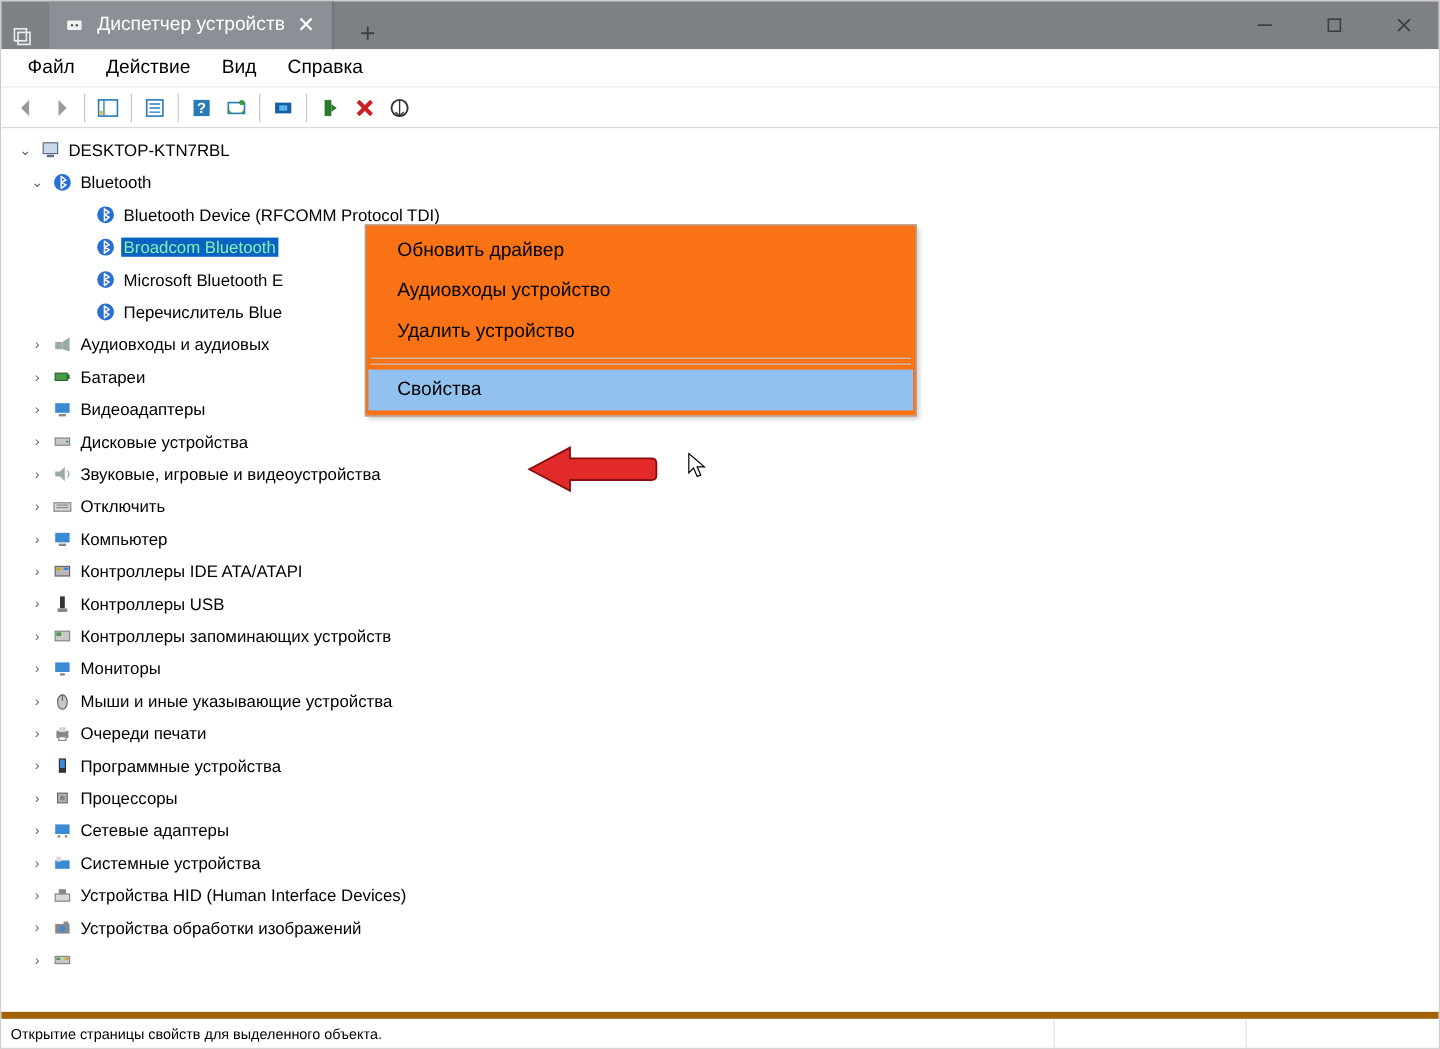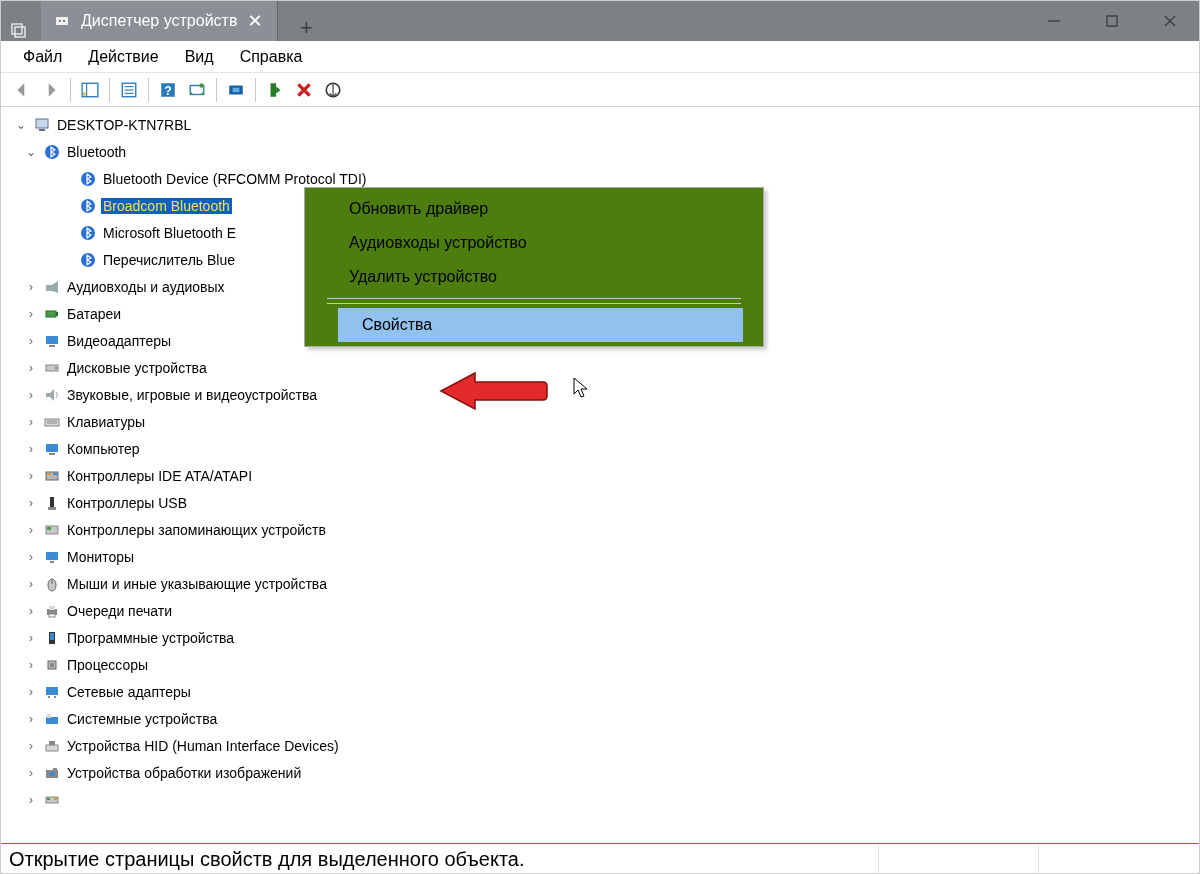--- a/index.html
+++ b/index.html
@@ -89,63 +89,63 @@
     .tree-row {
       display:flex;
       align-items:center;
       height: 27px;
       gap: 4px;
       white-space: nowrap;
     }
     .expander { width:16px; height:16px; display:flex; align-items:center; justify-content:center; color:#666; font-size:12px; }
     .dev-icon { width:18px; height:18px; display:flex; align-items:center; justify-content:center; }
     .tree-label { padding: 0 2px; }
-    .tree-label.selected { background:#0a63c2; color:#fde047; }
+    .tree-label.selected { background:#0a63c2; color:#86efac; }
     .indent-1 { padding-left: 4px; }
     .indent-2 { padding-left: 14px; }
     .indent-3 { padding-left: 50px; }
 
     
     .context-menu {
       position: absolute;
       border: 1px solid #a8a8a8;
-      background: #4d7c0f;
+      background: #f97316;
       box-shadow: 3px 3px 4px rgba(0,0,0,.2);
-      padding: 4px 20px;
+      padding: 4px 2px;
       min-width: 460px;
       z-index: 10;
     }
     .ctx-item {
       padding: 8px 24px;
       font-size: 16px;
       cursor: default;
     }
-    .ctx-item.highlighted { background:#91c1ee;margin-left:13px; }
+    .ctx-item.highlighted { background:#91c1ee; }
     .ctx-sep { height:1px; background:#c8c8c8; margin:4px 2px; }
 
     
     .red-arrow {
       position:absolute;
       width: 90px; height:40px;
       z-index: 20;
     }
     .fake-cursor {
       position:absolute;
       width:16px; height:22px;
       z-index: 30;
     }
 
     
     .statusbar {
       height: 32px;
-      border-top: 1px solid #a16207;
+      border-top: 6px solid #a16207;
       background: #fff;
       display:flex;
       align-items:center;
-      font-size: 20px;
+      font-size: 12px;
     }
     .status-cell { padding: 0 8px; height:100%; display:flex; align-items:center; border-right:1px solid #e0e0e0; }
     .status-main { flex:1; }
     .status-small { width:160px; }
 
     
     .sv { display:block; }
   </style>
 </head>
 <body>
@@ -391,21 +391,21 @@
       </div>
       <div class="tree-row indent-2">
         <span class="expander">›</span>
         <span class="dev-icon">
           <svg width="16" height="16" viewBox="0 0 16 16">
             <rect x="1" y="5" width="14" height="7" fill="#d8d8d8" stroke="#888"></rect>
             <line x1="3" y1="7" x2="13" y2="7" stroke="#888"></line>
             <line x1="3" y1="9" x2="13" y2="9" stroke="#888"></line>
           </svg>
         </span>
-        <span class="tree-label">Клавиатуры</span>
+        <span class="tree-label">Отключить</span>
       </div>
       <div class="tree-row indent-2">
         <span class="expander">›</span>
         <span class="dev-icon">
           <svg width="16" height="16" viewBox="0 0 16 16">
             <rect x="2" y="3" width="12" height="8" fill="#3a8ad6"></rect>
             <rect x="5" y="12" width="6" height="2" fill="#888"></rect>
           </svg>
         </span>
         <span class="tree-label">Компьютер</span>

